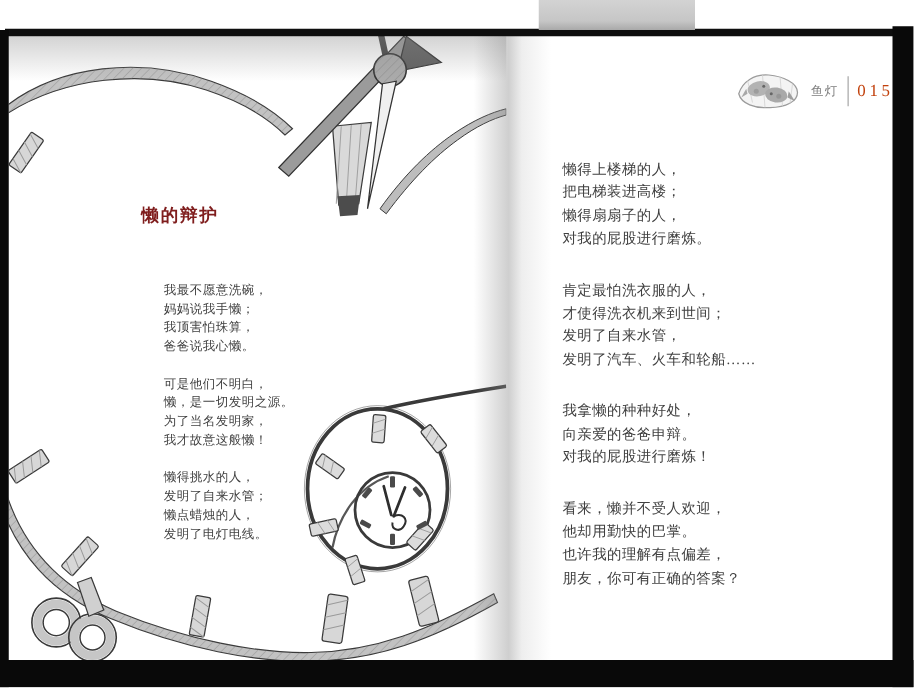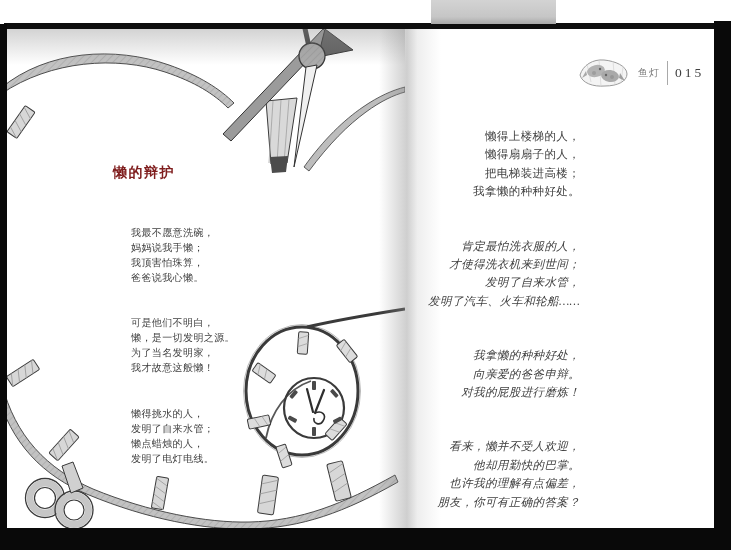--- a/index.html
+++ b/index.html
@@ -19,29 +19,29 @@
                   background:linear-gradient(180deg,rgba(140,140,140,.38),rgba(255,255,255,0));}
   .gutter{position:absolute;left:372px;top:0;width:62px;height:502px;
           background:linear-gradient(90deg,rgba(160,160,160,0) 0%,rgba(140,140,140,.42) 45%,
                      rgba(170,170,170,.20) 62%,rgba(255,255,255,0) 100%);}
   .watch-svg{position:absolute;left:0;top:0;}
   
   .page-title{position:absolute;left:106px;top:138px;font-size:14px;font-weight:bold;
               letter-spacing:1.5px;color:#7f1d1d;}
   .poem{position:absolute;color:#3f3f3f;}
   .poem-left{left:124px;top:199px;font-size:10px;line-height:15px;letter-spacing:.4px;}
-  .poem-right{left:421px;top:101px;font-size:11.5px;line-height:18.4px;letter-spacing:.4px;text-align:right;}
-  .poem-left .stanza + .stanza{margin-top:31px;font-family:Liberation Mono, monospace;}
-  .poem-right .stanza + .stanza{margin-top:36px;font-style:italic;}
+  .poem-right{left:443px;top:101px;font-size:11.5px;line-height:18.4px;letter-spacing:.4px;}
+  .poem-left .stanza + .stanza{margin-top:15px;}
+  .poem-right .stanza + .stanza{margin-top:23px;}
   
   .running-head{position:absolute;left:570px;top:30px;width:138px;height:34px;
-                display:flex;align-items:center;gap:7px;}
+                display:flex;align-items:center;justify-content:flex-end;gap:7px;}
   .head-label{font-size:10px;color:#7d7d7d;letter-spacing:1px;}
   .head-divider{width:1px;height:24px;background:#a9a9a9;}
-  .head-folio{font-size:13.5px;color:#404040;letter-spacing:3px;}
+  .head-folio{font-size:13.5px;color:#c2410c;letter-spacing:3px;}
 </style>
 </head>
 <body>
 
 <div class="stage">
 
   <div class="book">
 
     <svg class="watch-svg" width="398" height="502" viewBox="0 0 398 502">
       <defs>
@@ -160,23 +160,23 @@
         <circle cx="35" cy="21" r="2" fill="#8a8a8a" opacity="0.6"></circle>
       </svg>
       <span class="head-label">鱼灯</span>
       <span class="head-divider"></span>
       <span class="head-folio">015</span>
     </div>
 
     <div class="poem poem-right">
       <div class="stanza">
         <div>懒得上楼梯的人，</div>
+        <div>把电梯装进高楼；</div>
         <div>懒得扇扇子的人，</div>
-        <div>把电梯装进高楼；</div>
-        <div>我拿懒的种种好处。</div>
+        <div>对我的屁股进行磨炼。</div>
       </div>
       <div class="stanza">
         <div>肯定最怕洗衣服的人，</div>
         <div>才使得洗衣机来到世间；</div>
         <div>发明了自来水管，</div>
         <div>发明了汽车、火车和轮船……</div>
       </div>
       <div class="stanza">
         <div>我拿懒的种种好处，</div>
         <div>向亲爱的爸爸申辩。</div>

